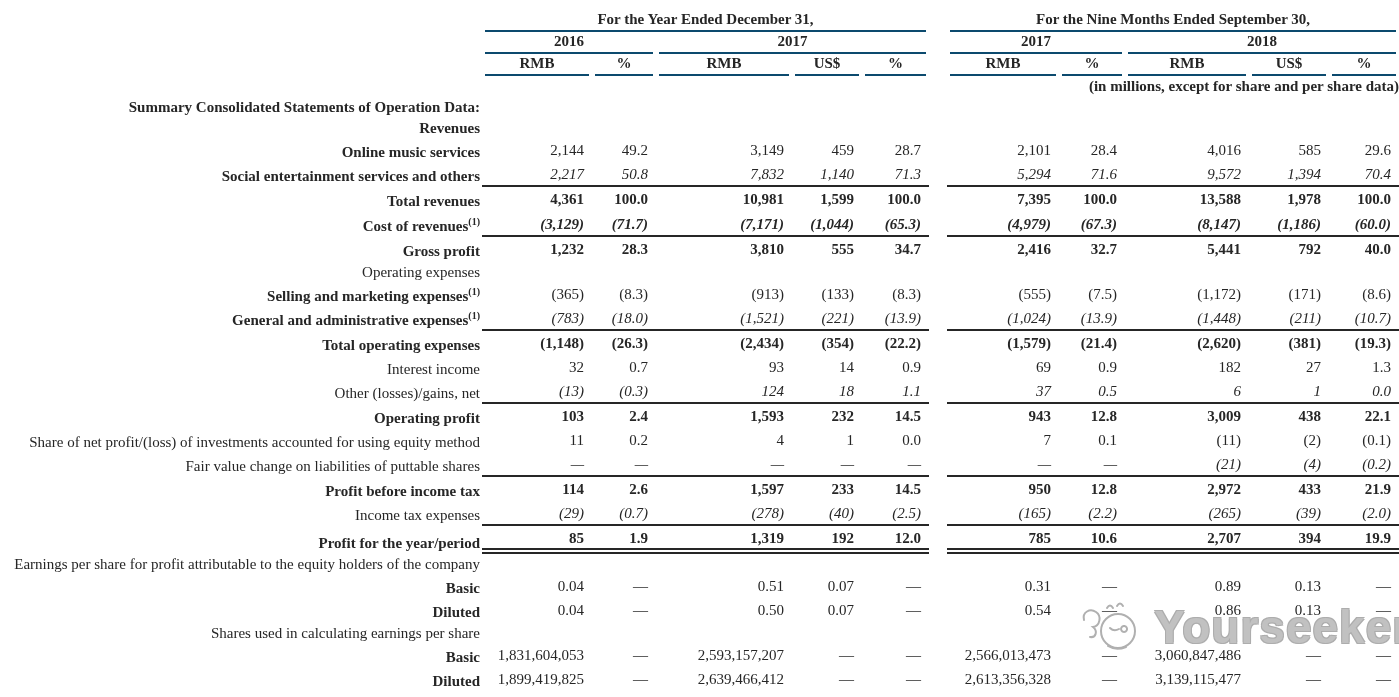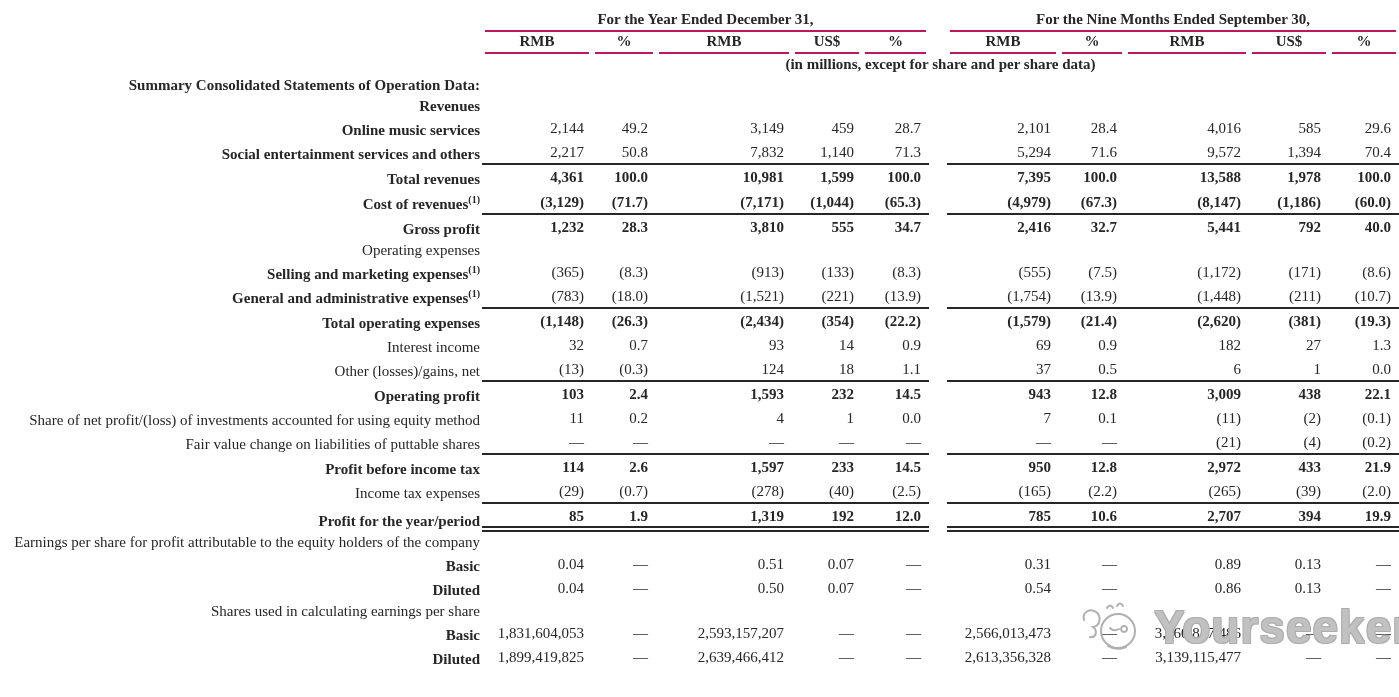--- a/index.html
+++ b/index.html
@@ -25,25 +25,25 @@
     font-weight: bold;
     font-size: 15px;
     line-height: 18px;
     vertical-align: bottom;
     padding: 0 3px;
     text-align: center;
   }
   thead .hl {
     display: block;
     padding: 0 2px 2px 2px;
-    border-bottom: 2px solid #be185d;
+    border-bottom: 2px solid #0c4a6e;
     white-space: nowrap;
   }
   thead th.note {
-    text-align: center;
+    text-align: right;
     font-size: 15px;
     padding: 1px 0 2px 0;
   }
   th.sp, td.sp { padding: 0; }
 
   
   tbody td {
     font-size: 15px;
     line-height: 19px;
     vertical-align: bottom;
@@ -53,21 +53,21 @@
   td.lbl.hang { padding-left: 38px; text-indent: -30px; margin-left: 8px; }
   .b { font-weight: bold; }
   td.num { text-align: right; }
   td.num .cl {
     display: block;
     min-height: 20px;
     padding: 2px 8px 1px 0;
     border-bottom: 2px solid transparent;
     white-space: nowrap;
   }
-  td.num .cl.u1 { border-bottom-color: #262626; }
+  td.num .cl.u1 { border-bottom-color: #262626; font-style: italic; }
   td.num .cl.u2 { border-bottom: 6px double #262626; padding-bottom: 0; }
   tr.tot td .cl, tr.tot td.lbl { padding-top: 3px; }
   sup { font-size: 10px; line-height: 0; }
 
   
   .watermark {
     position: absolute;
     left: 1080px; top: 598px;
     display: flex;
     align-items: center;
@@ -109,20 +109,36 @@
       <th colspan="5">
           <span class="hl">For the Year Ended December 31,</span>
         </th>
       <th class="sp"></th>
       <th colspan="5">
           <span class="hl">For the Nine Months Ended September 30,</span>
         </th>
     </tr>
     <tr>
       <th></th>
+      <th colspan="2">
+          <span class="hl">2016</span>
+        </th>
+      <th colspan="3">
+          <span class="hl">2017</span>
+        </th>
+      <th class="sp"></th>
+      <th colspan="2">
+          <span class="hl">2017</span>
+        </th>
+      <th colspan="3">
+          <span class="hl">2018</span>
+        </th>
+    </tr>
+    <tr>
+      <th></th>
       <th>
           <span class="hl">RMB</span>
         </th>
       <th>
           <span class="hl">%</span>
         </th>
       <th>
           <span class="hl">RMB</span>
         </th>
       <th>
@@ -472,21 +488,21 @@
           <span class="cl u1">(1,521)</span>
         </td>
         <td class="num">
           <span class="cl u1">(221)</span>
         </td>
         <td class="num">
           <span class="cl u1">(13.9)</span>
         </td>
         <td class="sp"></td>
         <td class="num">
-          <span class="cl u1">(1,754)</span>
+          <span class="cl u1">(1,024)</span>
         </td>
         <td class="num">
           <span class="cl u1">(13.9)</span>
         </td>
         <td class="num">
           <span class="cl u1">(1,448)</span>
         </td>
         <td class="num">
           <span class="cl u1">(211)</span>
         </td>

